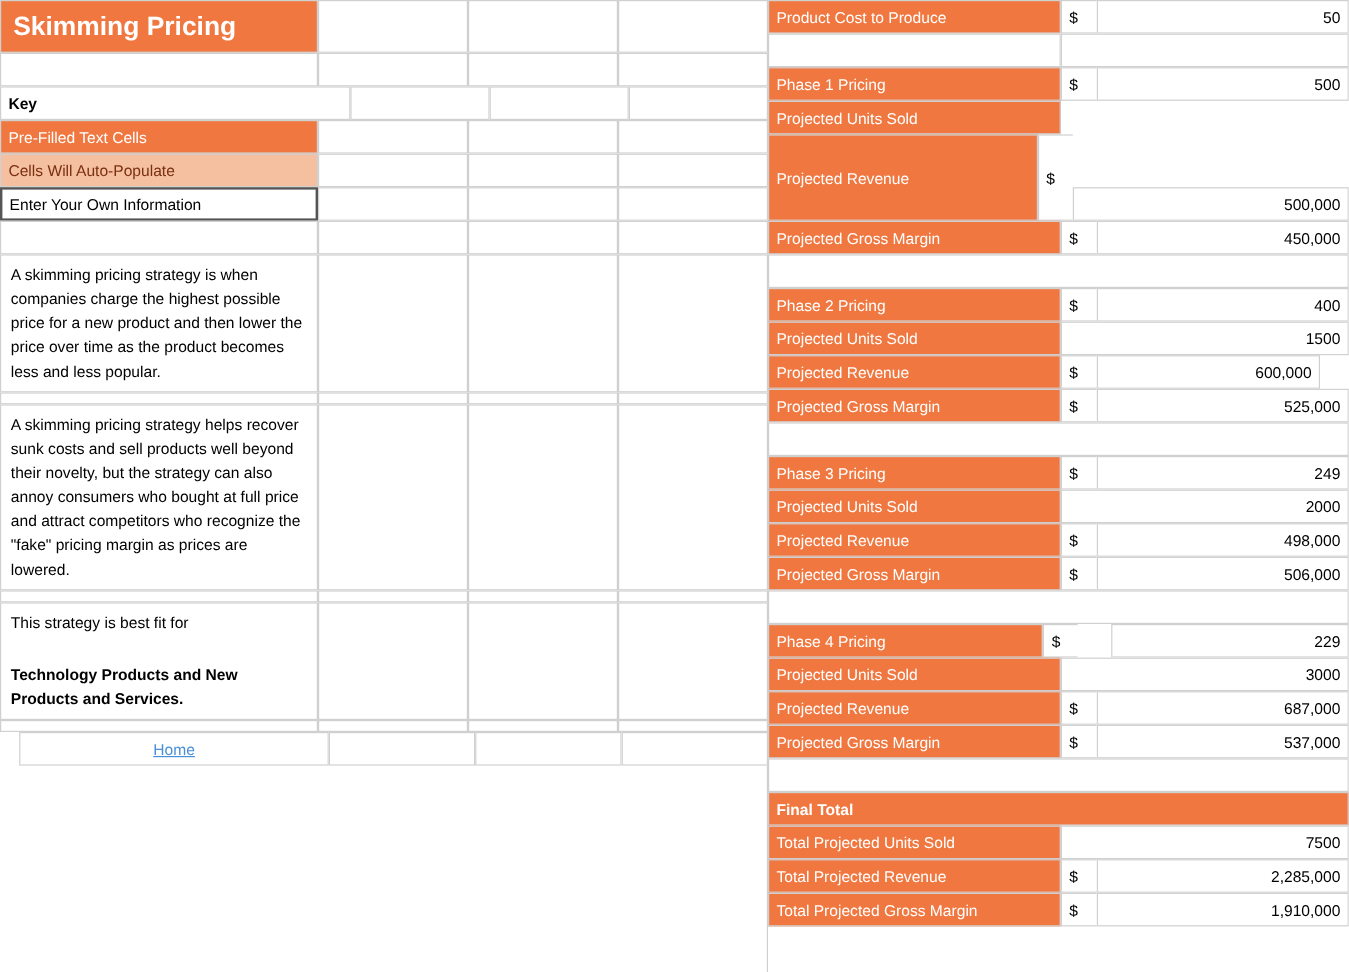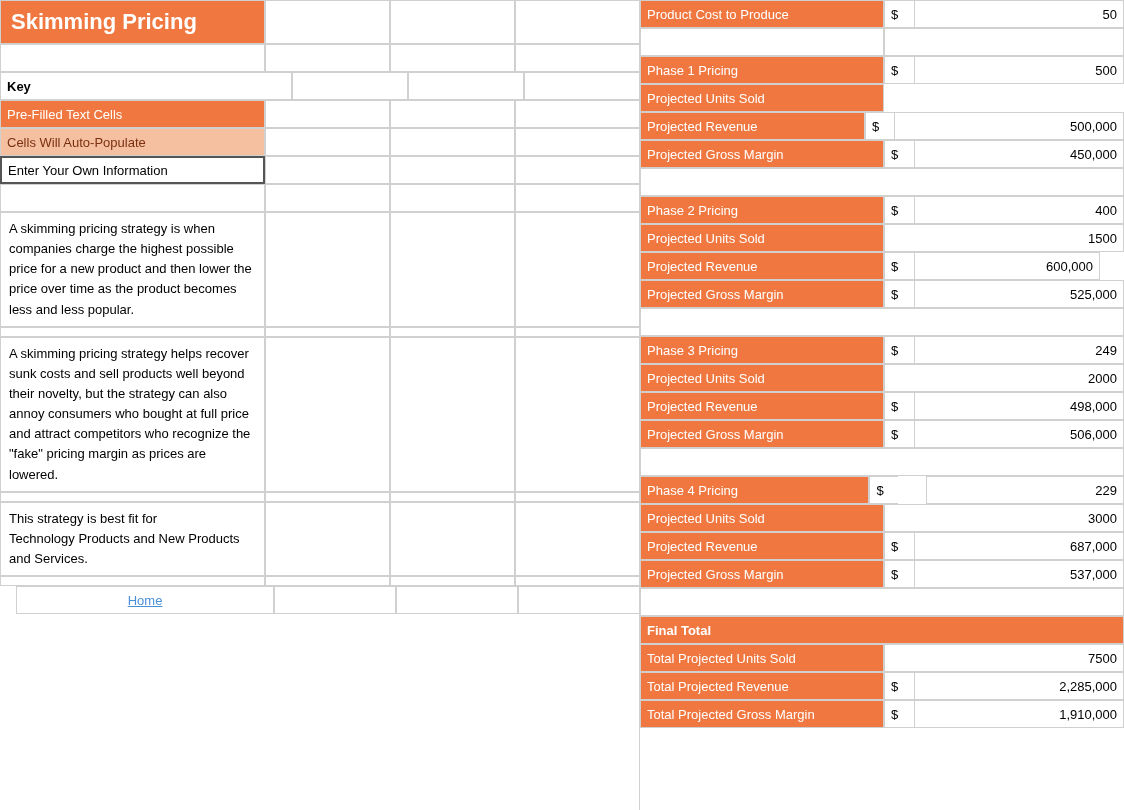--- a/index.html
+++ b/index.html
@@ -135,21 +135,21 @@
       <div style="display: flex;">
         <div class="cell" style="width: 265px; min-height: 10px;"></div>
         <div class="cell" style="width: 125px; min-height: 10px;"></div>
         <div class="cell" style="width: 125px; min-height: 10px;"></div>
         <div class="cell" style="width: 125px; min-height: 10px;"></div>
       </div>
 
       <div style="display: flex;">
         <div class="cell" style="width: 265px; min-height: 42px; border: 1px solid #d0d0d0; padding: 6px 8px; align-items: flex-start; line-height: 1.55; flex-wrap: wrap;">
           <span>This strategy is best fit for </span>
-            <span style="font-weight:normal;">Technology Products and New Products and Services.</span>
+            <span style="font-weight:bold;margin-top:24px;">Technology Products and New Products and Services.</span>
         </div>
         <div class="cell" style="width: 125px; min-height: 42px;"></div>
         <div class="cell" style="width: 125px; min-height: 42px;"></div>
         <div class="cell" style="width: 125px; min-height: 42px;"></div>
       </div>
 
       <div style="display: flex;">
         <div class="cell" style="width: 265px; min-height: 10px;"></div>
         <div class="cell" style="width: 125px; min-height: 10px;"></div>
         <div class="cell" style="width: 125px; min-height: 10px;"></div>
@@ -185,21 +185,21 @@
       <div class="cell cell-orange" style="width: 244px;">Phase 1 Pricing</div>
       <div class="cell" style="width: 30px; border-right: none;">$</div>
       <div class="cell" style="width: 210px; justify-content: flex-end; border-left: 1px solid #d0d0d0;">500</div>
     </div>
     <div style="display: flex; min-height: 28px;">
       <div class="cell cell-orange" style="width: 244px;">Projected Units Sold</div>
     </div>
     <div style="display: flex; min-height: 28px;">
       <div class="cell cell-orange" style="width: 244px;">Projected Revenue</div>
       <div class="cell" style="width: 30px; border-right: none;">$</div>
-      <div class="cell" style="width: 250px; justify-content: flex-end; border-left: 1px solid #d0d0d0;">500,000</div>
+      <div class="cell" style="width: 250px; justify-content: flex-end; border-left: 1px solid #d0d0d0; margin-top: 44px;">500,000</div>
     </div>
     <div style="display: flex; min-height: 28px;">
       <div class="cell cell-orange" style="width: 244px;">Projected Gross Margin</div>
       <div class="cell" style="width: 30px; border-right: none;">$</div>
       <div class="cell" style="width: 210px; justify-content: flex-end; border-left: 1px solid #d0d0d0; text-align: right;">450,000</div>
     </div>
 
     <div style="display: flex; min-height: 10px;">
       <div class="cell" style="width: 484px;"></div>
     </div>

